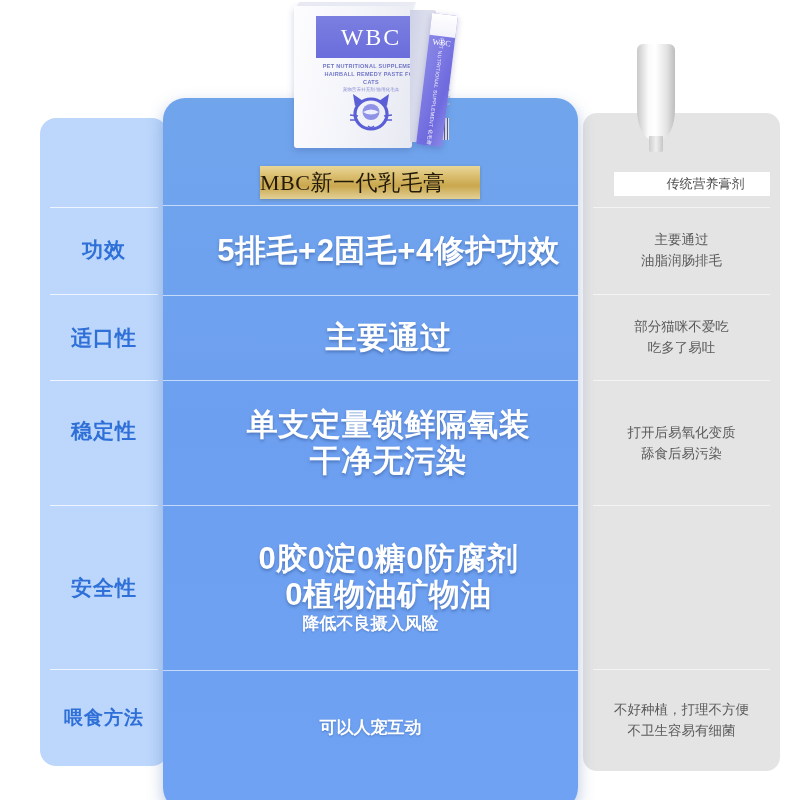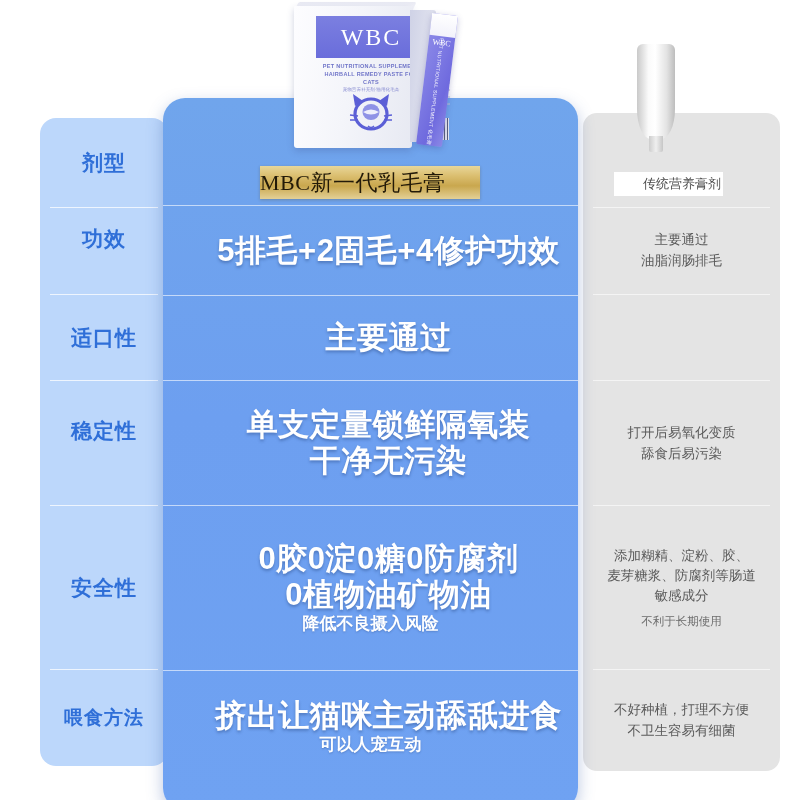--- a/index.html
+++ b/index.html
@@ -108,21 +108,21 @@
     position: absolute; left: 260px; top: 166px; width: 220px; height: 33px; z-index: 7;
     background: linear-gradient(180deg,#e8d79a 0%, #dcc072 28%, #c9a74e 60%, #e3d096 100%);
     display:flex; align-items:center; justify-content:flex-start;
     box-shadow: 0 1px 3px rgba(90,70,20,.3);
   }
   .gold-banner span {
     font-family: "Liberation Serif", "DejaVu Serif", serif;
     font-size: 22px; color:#231a08; letter-spacing:.5px; font-weight:500;
   }
   .white-chip {
-    position:absolute; left:614px; top:172px; width:109px; height:24px; z-index:7;
+    position:absolute; left:614px; top:172px; width:156px; height:24px; z-index:7;
     background:#ffffff; display:flex; align-items:center; justify-content:center;padding-left:27px;
   }
   .white-chip span { font-size:13px; color:#4a4a4a; }
 </style>
 </head>
 <body>
 
 <div id="stage">
 
   <div class="product-art">
@@ -170,26 +170,23 @@
     </div>
   </div>
 
   <div class="tube">
     <div class="tube-body"></div>
     <div class="tube-cap"></div>
   </div>
 
   <div class="col-label">
     <div class="rows">
-      <div class="row" style="top:0px;height:90px;">
-        <span>剂型</span>
-      </div>
       <div class="divider" style="top:89px;"></div>
 
-      <div class="row" style="top:78px;height:85px;">
+      <div class="row" style="top:89px;height:85px;">
         <span>功效</span>
       </div>
       <div class="divider" style="top:176px;"></div>
 
       <div class="row" style="top:177px;height:85px;">
         <span>适口性</span>
       </div>
       <div class="divider" style="top:262px;"></div>
 
       <div class="row" style="top:250px;height:125px;">
@@ -212,34 +209,32 @@
     <div class="rows">
       <div class="row" style="top:0px;height:95px;"></div>
       <div class="divider" style="top:94px;"></div>
 
       <div class="row" style="top:95px;height:85px;">
         <span style="white-space:pre-line;">主要通过
 油脂润肠排毛</span>
       </div>
       <div class="divider" style="top:181px;"></div>
 
+      <div class="row" style="top:182px;height:85px;">
+        <span style="white-space:pre-line;">部分猫咪不爱吃
+吃多了易吐</span>
+      </div>
       <div class="divider" style="top:267px;"></div>
 
       <div class="row" style="top:268px;height:125px;">
         <span style="white-space:pre-line;text-align:center;">打开后易氧化变质
 舔食后易污染</span>
       </div>
       <div class="divider" style="top:392px;"></div>
 
-      <div class="row" style="top:393px;height:164px;">
-        <span style="white-space:pre-line;">添加糊精、淀粉、胶、
-麦芽糖浆、防腐剂等肠道
-敏感成分</span>
-        <span class="rt-sm">不利于长期使用</span>
-      </div>
       <div class="divider" style="top:556px;"></div>
 
       <div class="row" style="top:557px;height:101px;">
         <span style="white-space:pre-line;">不好种植，打理不方便
 不卫生容易有细菌</span>
       </div>
     </div>
   </div>
 
   <div class="col-center">
@@ -264,21 +259,20 @@
       <div class="divider" style="top:407px;"></div>
 
       <div class="row" style="top:408px;height:164px;">
         <span class="hl" style="white-space:pre-line;">0胶0淀0糖0防腐剂
 0植物油矿物油</span>
         <span class="hl-sm">降低不良摄入风险</span>
       </div>
       <div class="divider" style="top:572px;"></div>
 
       <div class="row" style="top:573px;height:112px;">
-        <span class="hl" style="white-space:pre-line;">挤出让猫咪主动舔舐进食</span>
         <span class="hl-sm">可以人宠互动</span>
       </div>
     </div>
   </div>
 
   <div class="gold-banner">
     <span>MBC新一代乳毛膏</span>
   </div>
   <div class="white-chip">
     <span>传统营养膏剂</span>

